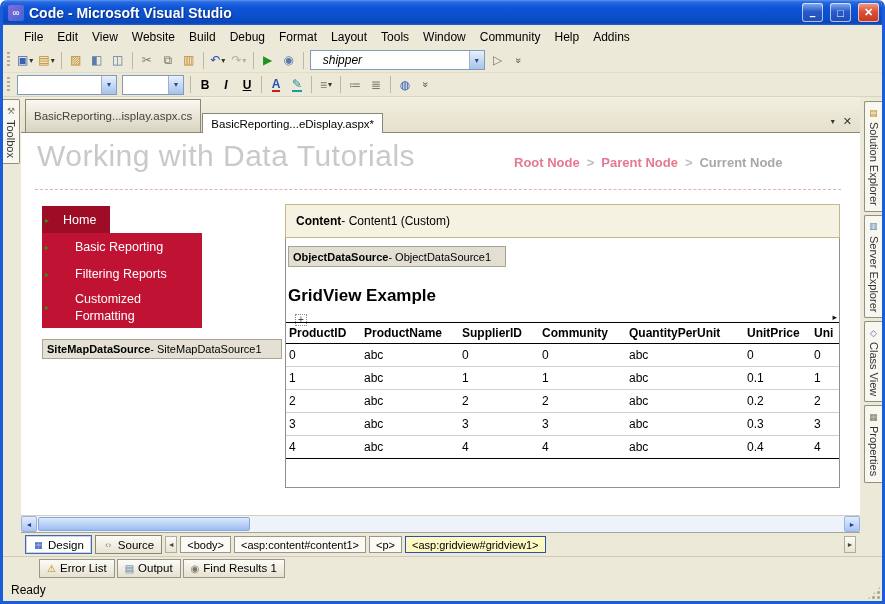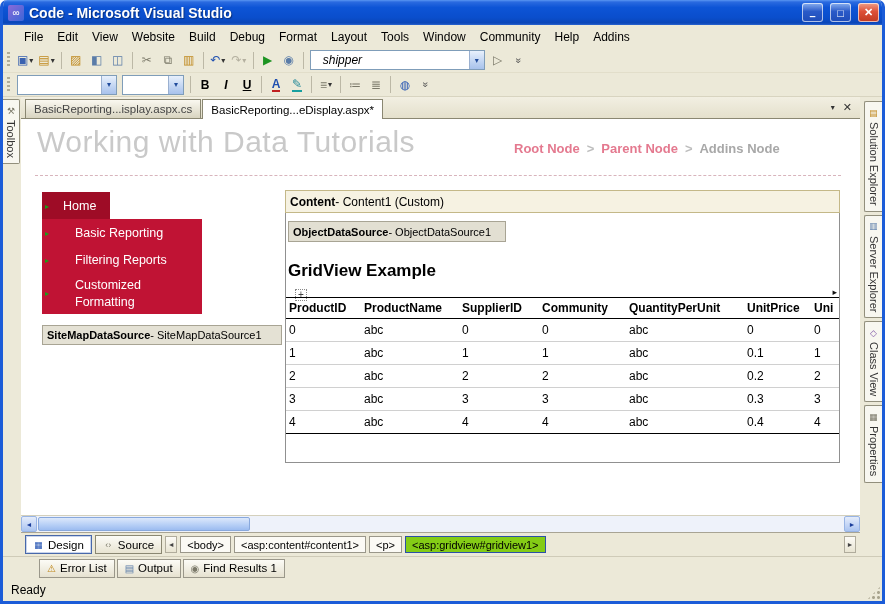--- a/index.html
+++ b/index.html
@@ -46,21 +46,21 @@
     background:linear-gradient(180deg,#e8f0fc,#c0d4f2 60%,#a8c2ec); }
   .w175{width:175px}.w100{width:100px}.w62{width:62px}
   .fmtB{font-weight:bold}.fmtI{font-style:italic;font-weight:bold}.fmtU{text-decoration:underline;font-weight:bold}
   .fc{ border-bottom:2px solid #c02020; line-height:1.1; font-weight:bold; }
   .hl{ border-bottom:2px solid #18a0a0; line-height:1.1; }
   .rot90{ display:inline-block; transform:rotate(90deg); font-size:10px; color:#555; }
 
   
   .tabstrip{ flex:0 0 22px; display:flex; align-items:flex-end; gap:1px; padding:2px 4px 0 4px;
     border-bottom:1px solid #8a8772; background:linear-gradient(180deg,#f2efe2,#e4e0cc); }
-  .dtab{ height:19px; display:flex; align-items:center; padding:0 8px; font-size:11.5px;
+  .dtab{ height:33px; display:flex; align-items:center; padding:0 8px; font-size:11.5px;
     border:1px solid #8a8772; border-bottom:none; color:#444; white-space:nowrap;
     background:linear-gradient(180deg,#faf8f0,#d8d4c0); }
   .dtab.active{ background:#fff; height:20px; margin-bottom:-1px; color:#000; }
   .rctl{ margin-left:auto; display:flex; align-items:center; gap:8px; padding:0 4px 4px 0; color:#333; }
   .rctl .s1{ font-size:8px; } .rctl .s2{ font-size:11px; }
 
   
   .main{ flex:1; display:flex; min-height:0; }
   .lstrip{ width:18px; display:flex; flex-direction:column; align-items:flex-start; padding-top:2px; }
   .rstrip{ width:22px; display:flex; flex-direction:column; align-items:flex-end; padding-top:4px; gap:3px; }
@@ -87,22 +87,22 @@
   .nav-home{ width:68px; height:27px; background:var(--nav_home_bg,#9E0C26); padding-left:21px; }
   .nav-sub{ width:160px; height:27px; background:var(--nav_item_bg,#C01334); padding-left:33px; }
   .nav-sub.tall{ height:41px; padding-right:6px; line-height:1.3; }
   .nav-arrow{ position:absolute; left:3px; top:50%; transform:translateY(-50%); color:#17a017; font-size:8px; }
 
   .sitemap-box{ position:absolute; left:21px; top:206px; width:240px; height:20px;
     background:#e4e1d4; border:1px solid #a8a494; font-size:11px; display:flex; align-items:center;
     padding:0 4px; white-space:nowrap; overflow:hidden; }
 
   .content{ position:absolute; left:264px; top:71px; width:555px; height:273px; }
-  .content-hdr{ height:23px; background:var(--content_bar_bg,#F6F2E2); border:1px solid #c4b888;
-    display:flex; align-items:center; padding:0 4px; font-size:12px; white-space:nowrap; }
+  .content-hdr{ height:34px; background:var(--content_bar_bg,#F6F2E2); border:1px solid #c4b888;
+    display:flex; align-items:center; padding:0 10px; font-size:12px; white-space:nowrap; }
   .content-body{ position:relative; height:250px; border:1px solid #909090; border-top:none;
     background:#fff; overflow:hidden; }
   .ods-box{ position:absolute; left:2px; top:8px; width:218px; height:21px; background:#e2dfd2;
     border:1px solid #a8a494; font-size:11px; display:flex; align-items:center; padding:0 4px;
     white-space:nowrap; overflow:hidden; }
   .gv-heading{ position:absolute; left:2px; top:48px; font-size:17px; font-weight:bold; }
   .gv-handle{ position:absolute; left:9px; top:76px; width:12px; height:12px; border:1px dotted #888;
     color:#444; font-size:10px; line-height:10px; text-align:center; }
   .gv-smart{ position:absolute; right:2px; top:74px; font-size:9px; color:#111; }
   table.gridview{ position:absolute; left:0; top:84px; width:100%; border-collapse:collapse;
@@ -125,21 +125,21 @@
   .viewbar{ flex:0 0 24px; display:flex; align-items:center; gap:3px; padding:0 4px;
     border-top:1px solid #a8a494; background:var(--chrome_bg,#ECE9D8); }
   .view-btn{ height:19px; display:flex; align-items:center; gap:4px; padding:0 7px; font-size:11.5px;
     border:1px solid #8a8772; background:linear-gradient(180deg,#fcfbf6,#e8e4d2); white-space:nowrap; }
   .view-btn.active{ background:#fff; border-color:#4868aa; box-shadow:inset 0 0 0 1px #c8d4ec; }
   .tiny-btn{ width:12px; height:17px; display:flex; align-items:center; justify-content:center;
     font-size:7px; color:#444; border:1px solid #b0ac9c;
     background:linear-gradient(180deg,#fcfbf6,#e8e4d2); }
   .tagchip{ height:17px; display:flex; align-items:center; padding:0 6px; font-size:11px;
     border:1px solid #9a978a; background:#fbfaf5; white-space:nowrap; }
-  .tagchip.selected{ border:1px solid var(--selection_blue,#2B50A8); background:#84cc16; }
+  .tagchip.selected{ border:1px solid var(--selection_blue,#2B50A8); background:#fef9c3; }
   .viewbar .right-scroll{ margin-left:auto; }
 
   
   .bottombar{ flex:0 0 23px; display:flex; align-items:center; gap:2px; padding:1px 4px 1px 36px;
     border-top:1px solid #cfcbb8; }
   .btab{ height:19px; display:flex; align-items:center; gap:4px; padding:0 7px; font-size:11.5px;
     border:1px solid #9a978a; background:linear-gradient(180deg,#fcfbf6,#e6e2d0); white-space:nowrap; }
   .b-icon{ font-size:10px; }
   .statusbar{ flex:0 0 22px; display:flex; align-items:center; padding:0 8px; font-size:12px; position:relative; }
   .grip-corner{ position:absolute; right:1px; bottom:1px; width:14px; height:14px;
@@ -309,21 +309,21 @@
       </div>
 
       <div class="surface">
         <div class="page-heading">Working with Data Tutorials</div>
 
         <div class="crumbs">
           <span class="crumb-link">Root Node</span>
           <span class="crumb-sep">&gt;</span>
           <span class="crumb-link">Parent Node</span>
           <span class="crumb-sep">&gt;</span>
-          <span class="crumb-cur">Addins Node</span>
+          <span class="crumb-cur">Current Node</span>
         </div>
 
         <div class="divider-dashed"></div>
 
         <div class="navmenu">
           <div class="nav-item nav-home">
             <span class="nav-arrow">▸</span>
             <span>Home</span>
           </div>
           <div class="nav-item nav-sub">

